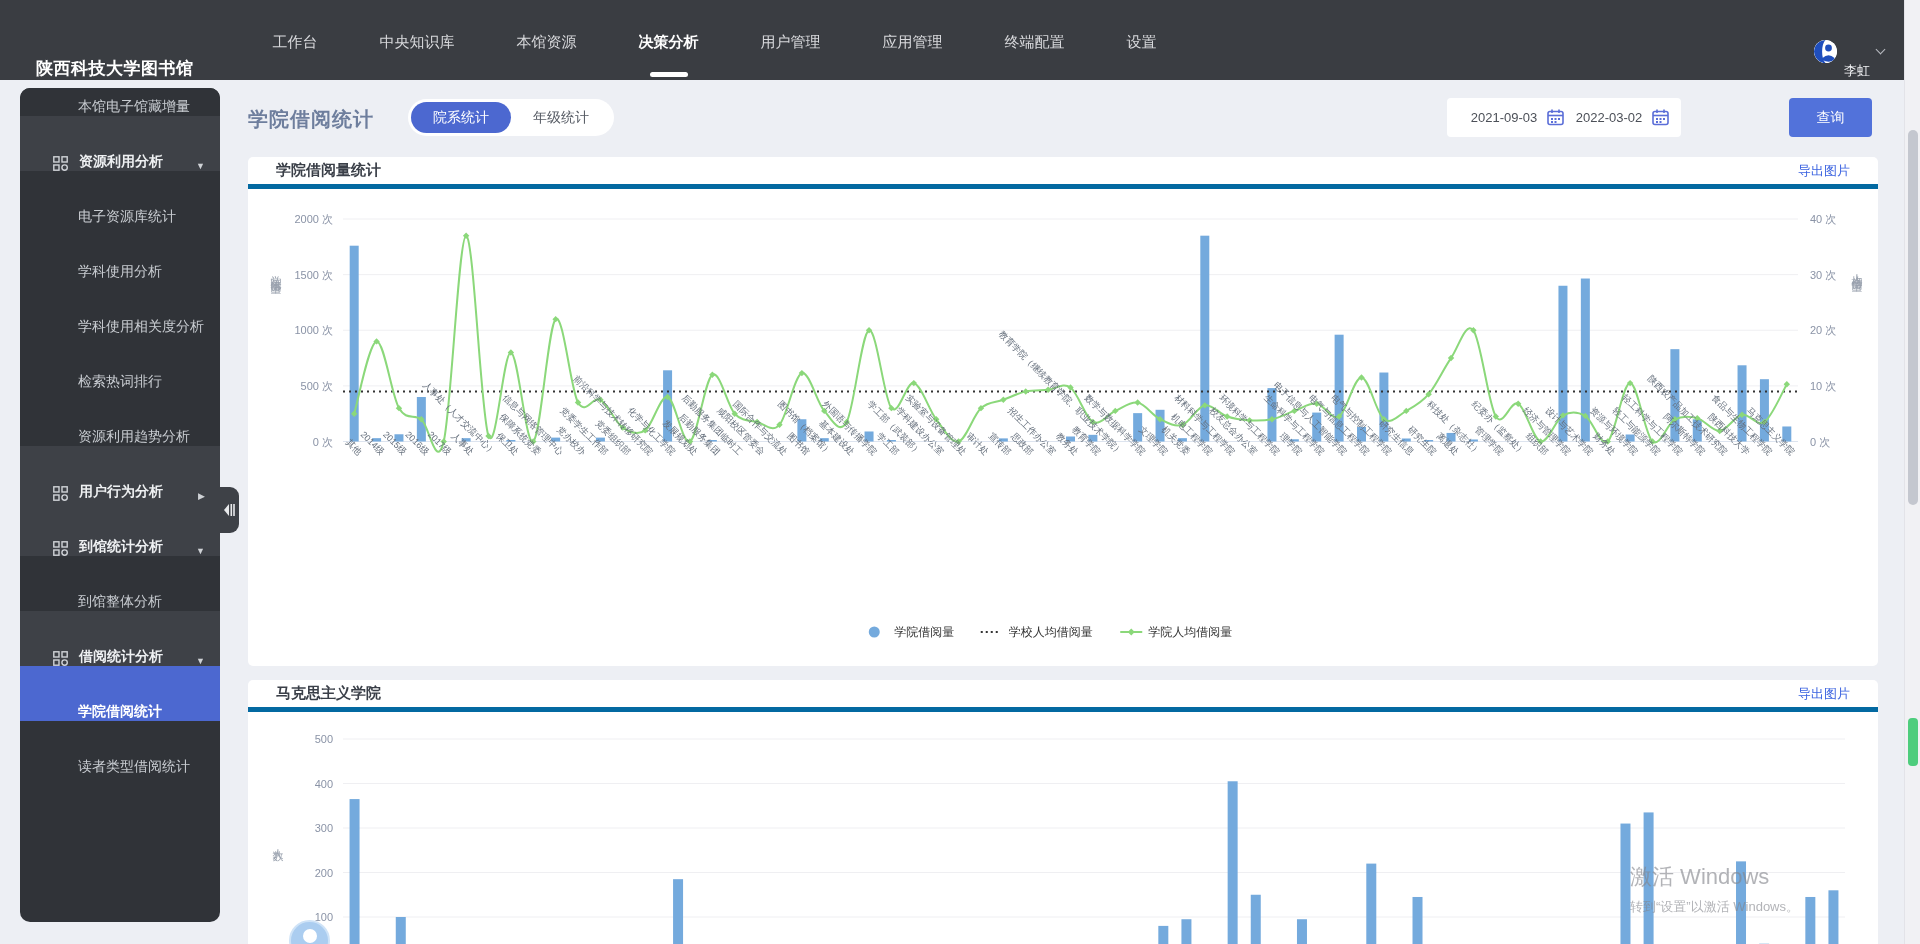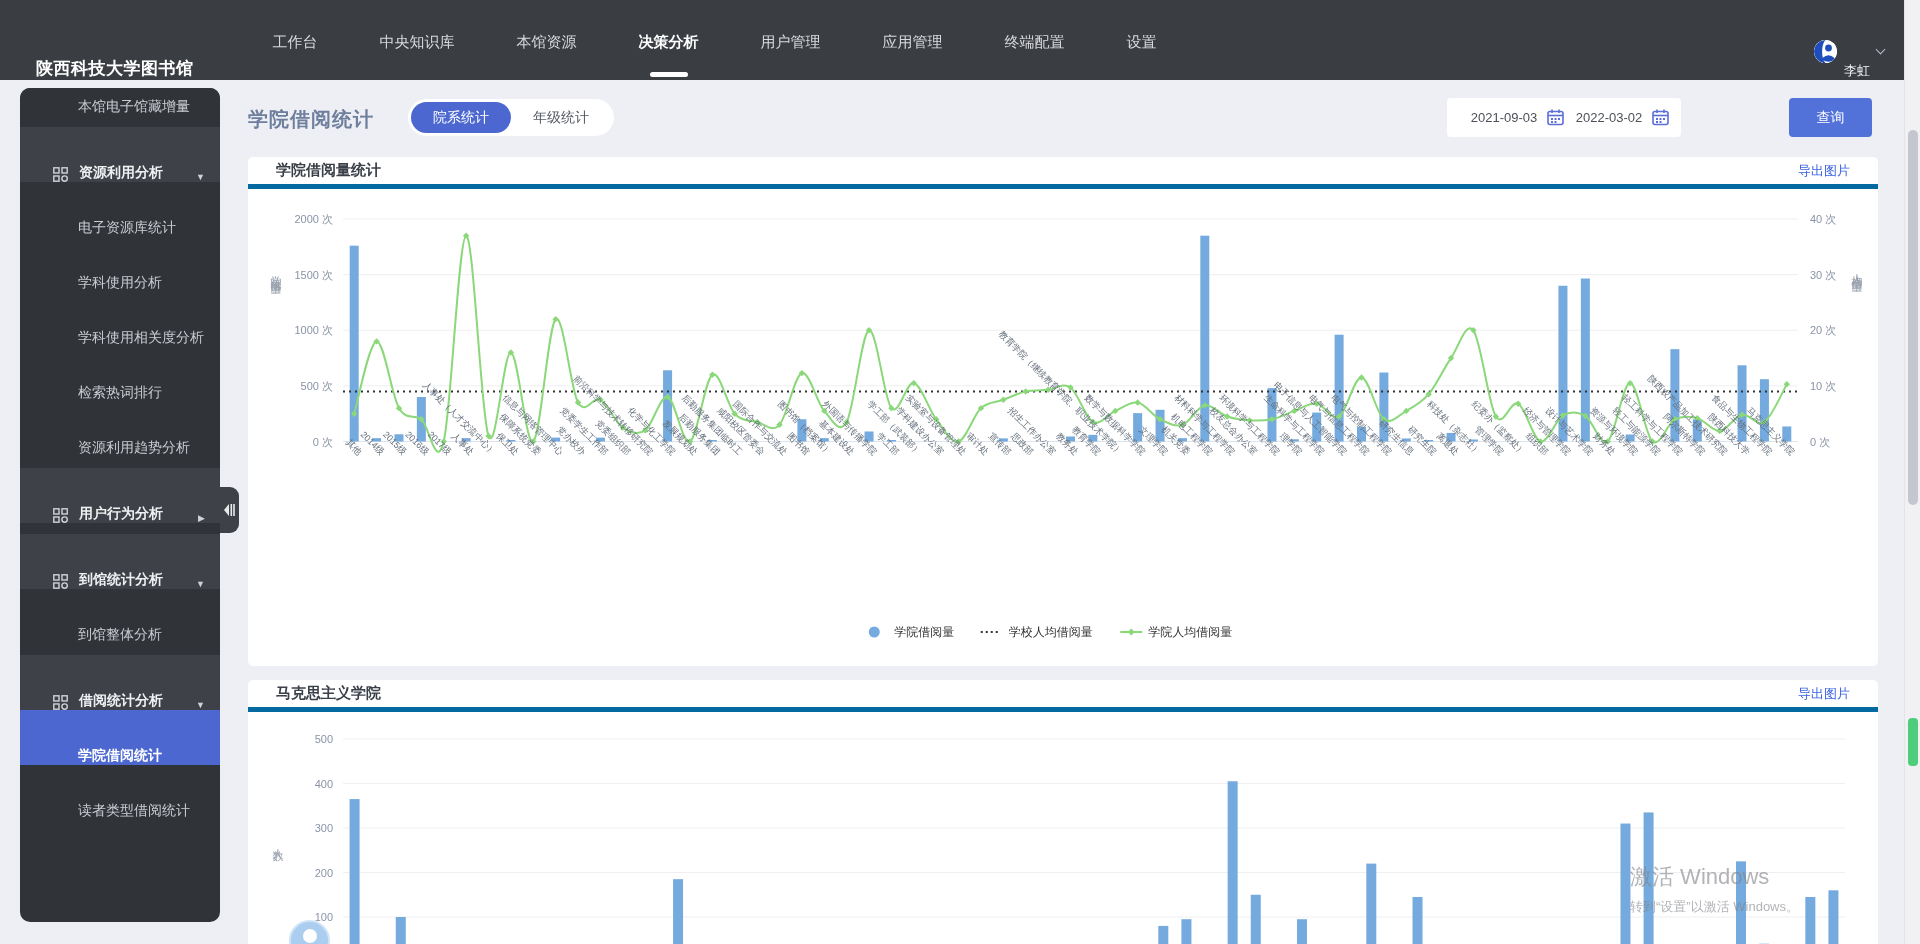--- a/index.html
+++ b/index.html
@@ -21,21 +21,21 @@
     align-items:center; justify-content:center; overflow:hidden; }
   .nav-user .uname { color:#f0f1f3; font-size:13px;margin-top:39px; }
   .chev { width:7px; height:7px; border-right:1.5px solid #b9bcc2; border-bottom:1.5px solid #b9bcc2;
     transform:rotate(45deg); margin-top:-4px; }
 
   
   .sidebar { position:absolute; left:20px; top:88px; width:200px; height:834px; background:#303338;
     border-radius:10px; overflow:hidden; z-index:20; }
   .srow { display:flex; align-items:flex-end; height:55px; font-size:14px; color:#c9cdd2;
     cursor:pointer; flex:none; }
-  .srow.parent { background:#3e4147; color:#eef0f2; font-weight:bold; padding-left:33px; gap:11px;margin-top:11px; }
+  .srow.parent { background:#3e4147; color:#eef0f2; font-weight:bold; padding-left:33px; gap:11px; }
   .srow.child { background:#303338; padding-left:58px; }
   .srow.child.active { background:#4c68d0; color:#fff; font-weight:bold; }
   .srow.partial { margin-top:-27px; }
   .srow .arrow { margin-left:auto; margin-right:15px; font-size:9px; color:#cfd2d6; }
   .srow .gicon { color:#d0d3d8; display:inline-flex; }
   .side-handle { position:absolute; left:220px; top:487px; width:19px; height:46px; background:#3e4147;
     border-radius:0 9px 9px 0; z-index:21; display:flex; align-items:center; justify-content:center;
     cursor:pointer; }
 
   

